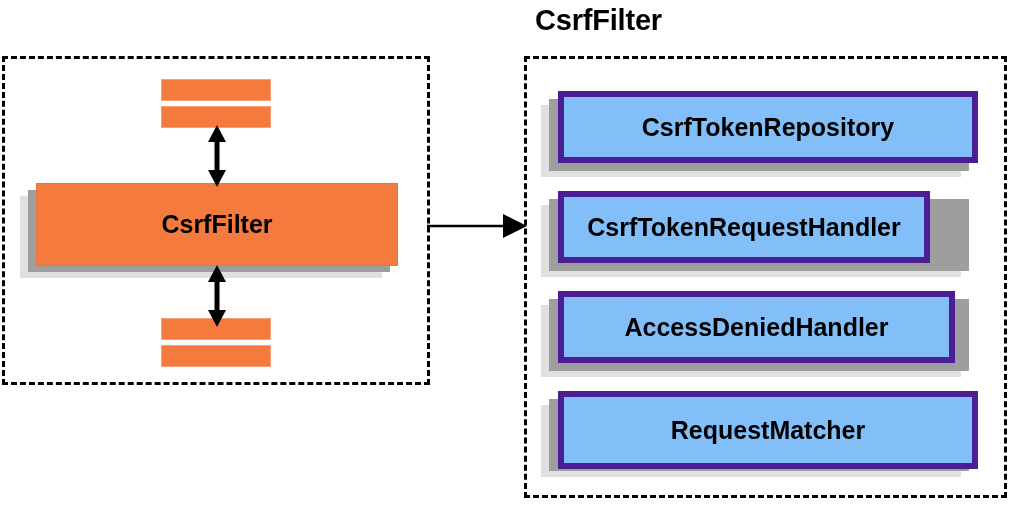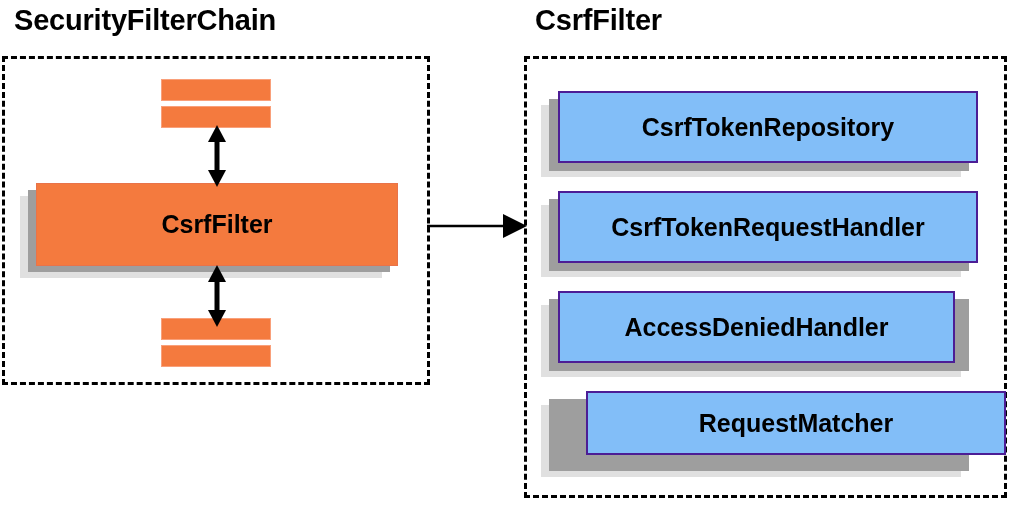--- a/index.html
+++ b/index.html
@@ -83,21 +83,21 @@
     background: #f47a3e;
     border: 1px solid #f9a07a;
     box-sizing: border-box;
     z-index: 3;
   }
 
   
   .blue-box {
     position: absolute;
     background: #82bef8;
-    border: 2px solid #4c1d95;
+    border: 6px solid #4c1d95;
     box-sizing: border-box;
     z-index: 3;
     display: flex;
     align-items: center;
     justify-content: center;
   }
   .blue-box .box-label {
     font-size: 25px;
     font-weight: bold;
     color: #000000;
@@ -109,21 +109,20 @@
     position: absolute;
     z-index: 4;
     overflow: visible;
   }
 </style>
 </head>
 <body>
 
 <div id="canvas">
 
-  <div class="panel-title" id="title-left">SecurityFilterChain</div>
   <div class="panel-title" id="title-right">CsrfFilter</div>
 
   <div class="panel" id="panel-left"></div>
 
   <div class="orange-bar" style="left:161px; top:79px; width:110px; height:22px;"></div>
   <div class="orange-bar" style="left:161px; top:106px; width:110px; height:22px;"></div>
 
   <svg class="arrow-svg" style="left:205px; top:125px;" width="24" height="62" viewBox="0 0 24 62">
     <line x1="12" y1="10" x2="12" y2="52" stroke="#000000" stroke-width="5"></line>
     <polygon points="12,0 3,17 21,17" fill="#000000"></polygon>
@@ -153,29 +152,29 @@
   <div class="panel" id="panel-right"></div>
 
   <div class="shadow-far" style="left:541px; top:105px; width:420px; height:72px;"></div>
   <div class="shadow-near" style="left:549px; top:99px; width:420px; height:72px;"></div>
   <div class="blue-box" style="left:558px; top:91px; width:420px; height:72px;">
     <span class="box-label">CsrfTokenRepository</span>
   </div>
 
   <div class="shadow-far" style="left:541px; top:205px; width:420px; height:72px;"></div>
   <div class="shadow-near" style="left:549px; top:199px; width:420px; height:72px;"></div>
-  <div class="blue-box" style="left:558px; top:191px; width:420px; height:72px;">
+  <div class="blue-box" style="left:558px; top:191px; width:372px; height:72px;">
     <span class="box-label">CsrfTokenRequestHandler</span>
   </div>
 
   <div class="shadow-far" style="left:541px; top:305px; width:420px; height:72px;"></div>
   <div class="shadow-near" style="left:549px; top:299px; width:420px; height:72px;"></div>
   <div class="blue-box" style="left:558px; top:291px; width:397px; height:72px;">
     <span class="box-label">AccessDeniedHandler</span>
   </div>
 
   <div class="shadow-far" style="left:541px; top:405px; width:420px; height:72px;"></div>
   <div class="shadow-near" style="left:549px; top:399px; width:420px; height:72px;"></div>
-  <div class="blue-box" style="left:558px; top:391px; width:420px; height:64px;margin-left:28px;">
+  <div class="blue-box" style="left:558px; top:391px; width:420px; height:78px;">
     <span class="box-label">RequestMatcher</span>
   </div>
 
 </div>
 
 </body></html>

